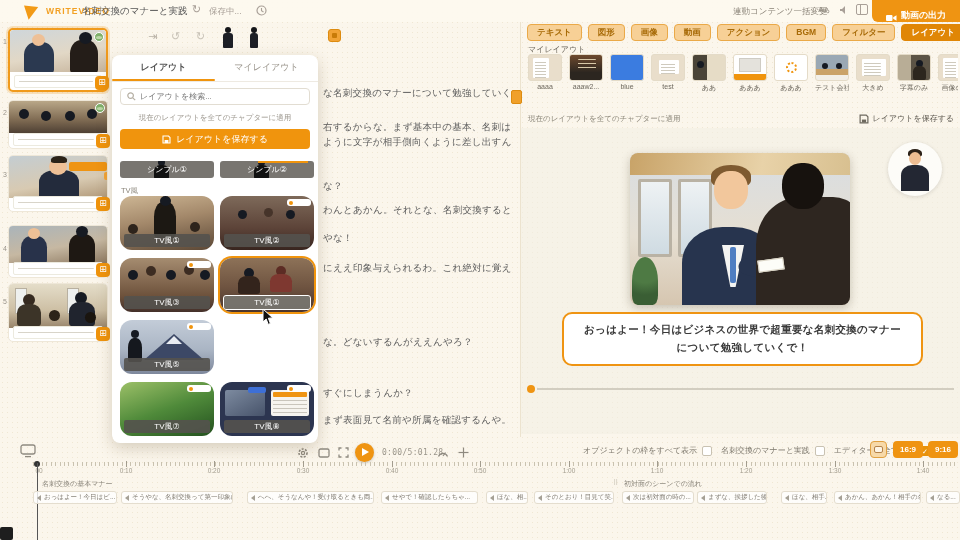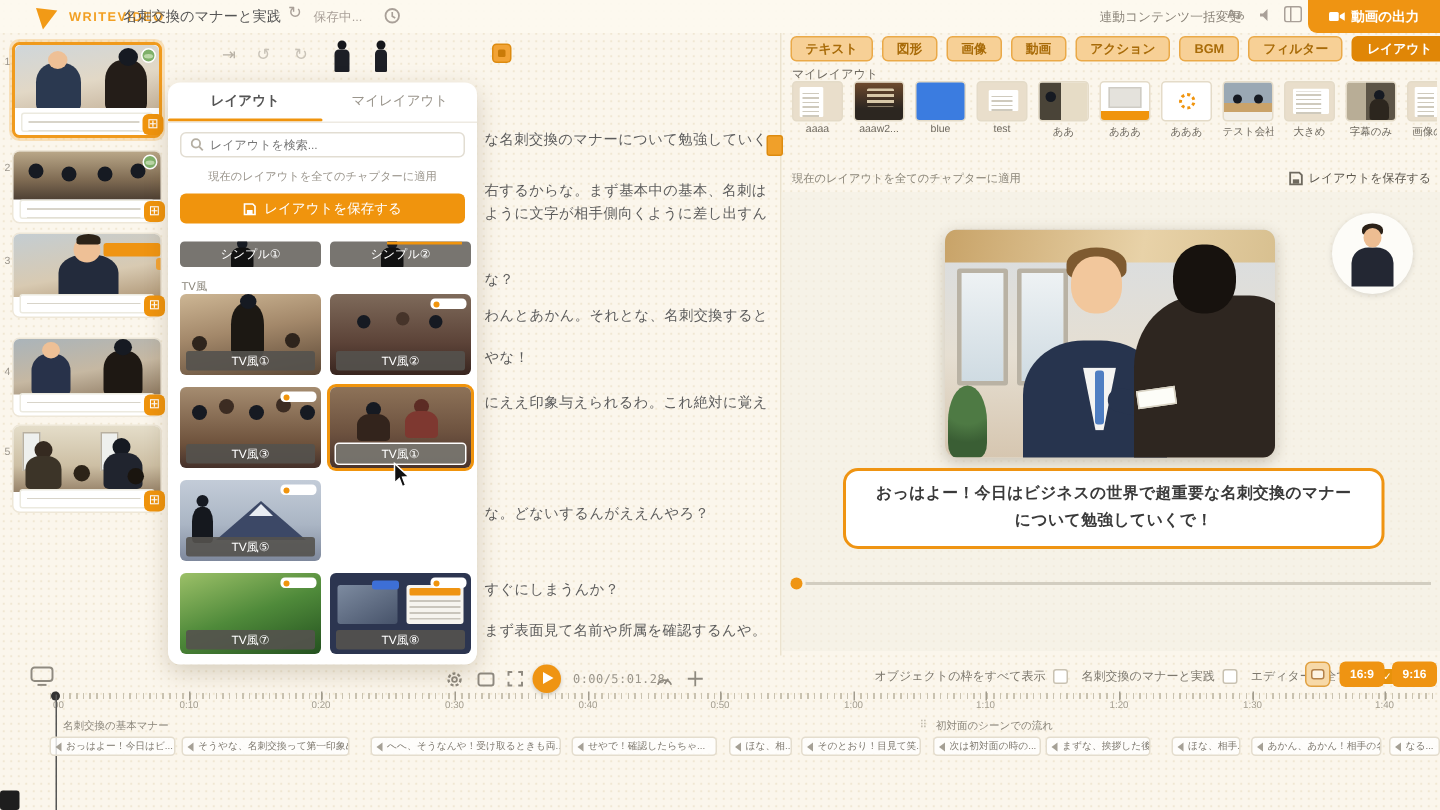--- a/index.html
+++ b/index.html
@@ -11,21 +11,21 @@
     font-family:"Liberation Sans","DejaVu Sans",sans-serif;color:#444;}
   .abs{position:absolute}
   
   .topbar{position:absolute;left:0;top:0;width:960px;height:22px;background:rgba(253,249,240,.9);z-index:6}
   .logo-arrow{position:absolute;left:26px;top:3px;width:0;height:0;border-left:13px solid #f29a16;border-top:6px solid transparent;border-bottom:9px solid transparent;transform:rotate(-18deg)}
   .logo-text{position:absolute;left:46px;top:6px;font-size:8.5px;font-weight:bold;letter-spacing:1px;color:#f2a024}
   .doc-title{position:absolute;left:82px;top:5px;font-size:9.5px;color:#555}
   .icon-txt{color:#a9a098;font-size:11px;line-height:1}
   .saving{position:absolute;left:209px;top:6px;font-size:8.5px;color:#a9a098}
   .bulk{position:absolute;left:733px;top:6px;font-size:8.5px;color:#8a8378}
-  .export-btn{position:absolute;right:0;top:0;width:88px;height:22px;background:#ef9412;border-radius:0 0 0 6px;color:#fff;font-size:9px;display:flex;align-items:center;justify-content:center;gap:4px;font-weight:bold}
+  .export-btn{position:absolute;right:0;top:0;width:88px;height:22px;background:#ef9412;border-radius:0 0 0 6px;color:#fff;font-size:9px;display:flex;align-items:flex-end;justify-content:center;gap:4px;font-weight:bold}
   
   .tb-ic{position:absolute;top:30px;font-size:11px;color:#b9b2a6}
   .char-btn{position:absolute;top:27px;width:12px;height:21px}
   .char-btn .fh{position:absolute;left:3px;top:0;width:6px;height:6px;border-radius:50%;background:#15161a}
   .char-btn .fb{position:absolute;left:1px;top:6px;width:10px;height:15px;border-radius:3px 3px 1px 1px;background:#1d1f26}
   .sel-ind{position:absolute;left:328px;top:29px;width:13px;height:13px;background:#f2a335;border-radius:3px;border:1px solid #dd8b10}
   .sel-ind:after{content:"";position:absolute;left:3px;top:3px;width:5px;height:5px;background:#c97b08;border-radius:1px}
   
   .scene-num{position:absolute;left:1px;width:8px;font-size:7px;color:#9a948a;text-align:center}
   .scene{position:absolute;left:8px;width:100px;background:#fff;border-radius:5px;border:1px solid #eee7d8;overflow:visible}
@@ -46,21 +46,21 @@
   .p-underline{position:absolute;left:0;top:24px;width:103px;height:2px;background:#f0940d;border-radius:2px}
   .p-div{position:absolute;left:0;top:26px;width:206px;height:1px;background:#eeeae2}
   .p-search{position:absolute;left:8px;top:33px;width:190px;height:17px;border:1px solid #e2ddd2;border-radius:4px;display:flex;align-items:center;gap:4px;padding:0 6px;background:#fff}
   .p-search input{border:none;outline:none;width:150px;font-size:8px;color:#777;background:transparent;font-family:inherit}
   .p-apply{position:absolute;left:0;top:58px;width:206px;text-align:center;font-size:7.5px;color:#9a958c}
   .p-save{position:absolute;left:8px;top:74px;width:190px;height:20px;background:#f0940d;border-radius:4px;color:#fff;font-size:9px;display:flex;align-items:center;justify-content:center;gap:5px}
   .sbar{position:absolute;top:106px;width:94px;height:17px;background:#787570;border-radius:3px;color:#fff;font-size:8px;text-align:center;line-height:17px;overflow:hidden}
   .sbar .fh2{left:38px;top:-2px;width:7px;height:7px}
   .sbar .fg{left:34px;top:4px;width:15px;height:14px;background:#111}
   .p-sec{position:absolute;left:9px;top:131px;font-size:7.5px;color:#8a857a}
-  .tvthumb{position:absolute;width:94px;height:54px;border-radius:4px;overflow:hidden;background:#8a6a4e}
+  .tvthumb{position:absolute;width:94px;height:54px;border-radius:12px;overflow:hidden;background:#8a6a4e}
   .tvthumb.selected{box-shadow:0 0 0 2px #f0940d;overflow:hidden}
   .tvlabel{position:absolute;left:4px;right:4px;bottom:3px;height:13px;background:rgba(84,82,78,.9);border-radius:2px;color:#fff;font-size:8px;text-align:center;line-height:13px;z-index:3}
   .tvthumb.selected .tvlabel{background:rgba(120,118,112,.92);outline:1px solid #fff}
   .wpill{position:absolute;right:3px;top:3px;width:24px;height:7px;background:#fff;border-radius:3px;z-index:3}
   .wpill:before{content:"";position:absolute;left:2px;top:1.5px;width:4px;height:4px;border-radius:50%;background:#f0940d}
   
   .tv1{background:linear-gradient(170deg,#cdb694 0%,#a3886a 45%,#5c4836 100%)}
   .tv2{background:linear-gradient(180deg,#7e6a5a 0%,#5c4338 60%,#38251f 100%)}
   .tv3{background:linear-gradient(180deg,#a58c70 0%,#6e523c 70%,#44302a 100%)}
   .tv4{background:linear-gradient(180deg,#8d7258 0%,#6e5340 55%,#4a342c 100%)}

